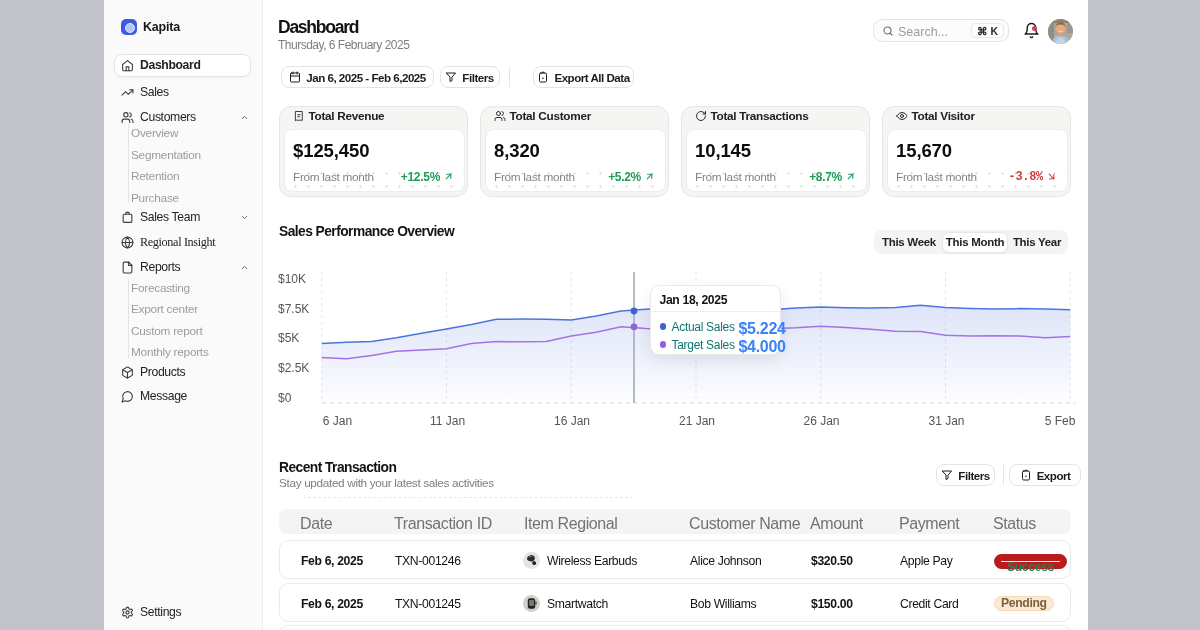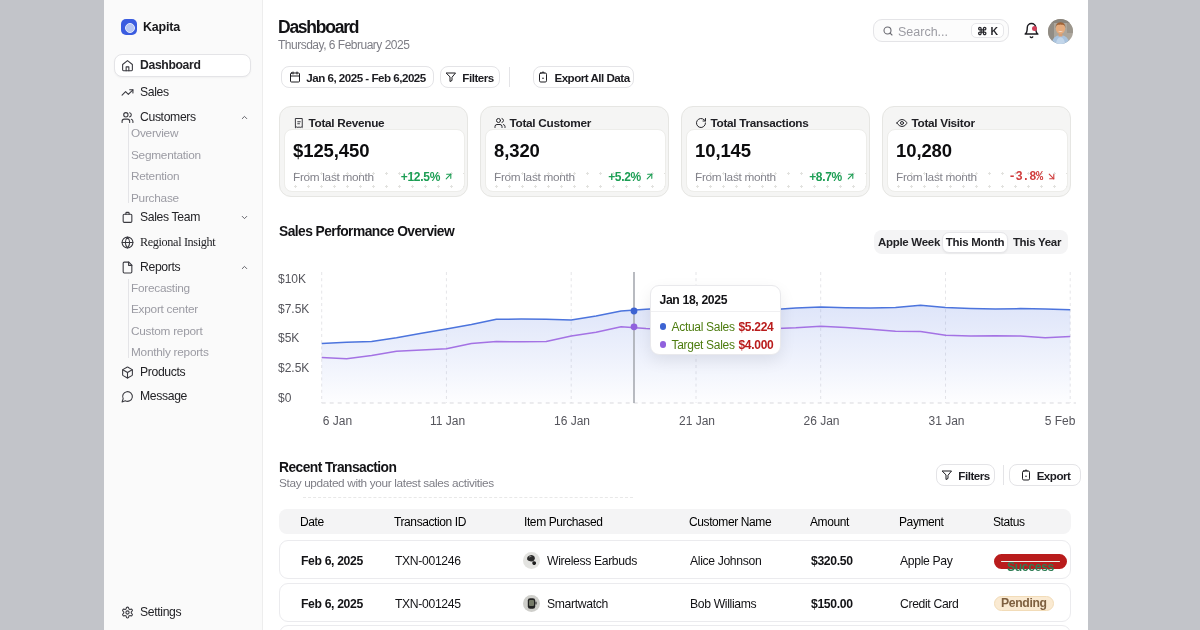--- a/index.html
+++ b/index.html
@@ -21,42 +21,42 @@
 
 .h-title { position:absolute; left:174px; top:17px; font-size:17.5px; font-weight:700; color:#131316; letter-spacing:-1.25px; }
 .h-date { position:absolute; left:174px; top:37.5px; font-size:12px; letter-spacing:-0.5px; color:#7d7d85; }
 .search { position:absolute; left:769px; top:19px; width:136px; height:23px; border:1px solid #e4e4e7; background:#fcfcfc; border-radius:9px;padding-left:12px; }
 .kbd { position:absolute; right:4px; top:3px; height:15px; padding:0 5px; background:#fff; border:1px solid #e7e7ea; border-radius:5px; font-size:10.5px; font-weight:600; color:#26262b; line-height:14px; }
 .btn { position:absolute; height:22px; background:#fff; border:1px solid #e4e4e7; border-radius:8px; display:flex; align-items:center; justify-content:center; gap:5px; padding:0 6px; font-size:11.6px; font-weight:600; color:#1c1c21; letter-spacing:-0.5px; white-space:nowrap; }
 .vdiv { position:absolute; width:1px; background:#e4e4e7; }
 .btn svg { flex:0 0 auto; }
 
 .card { position:absolute; top:106px; width:189px; height:91px; background:#f5f5f4; border:1px solid #e6e6e3; border-radius:12px; }
-.card .head { position:absolute; left:12.5px; top:9px; display:flex; align-items:center; gap:4px; font-size:11.8px; font-weight:600; color:#202025; letter-spacing:-0.3px; }
+.card .head { position:absolute; left:12.5px; top:2px; display:flex; align-items:center; gap:4px; font-size:11.8px; font-weight:600; color:#202025; letter-spacing:-0.3px; }
 .card .inner { position:absolute; left:4px; top:22px; width:181px; height:63px; background:#fff; border:1px solid #ededea; border-radius:8px; overflow:hidden; }
 .card .dots { position:absolute; left:0; bottom:0; width:100%; height:29px; background-image:radial-gradient(circle, #e2e2df 1.25px, transparent 1.35px); background-size:13px 13px; background-position:4px 5px; }
 .card .val { position:absolute; left:8px; top:10px; font-size:18.5px; font-weight:700; color:#0c0c0e; letter-spacing:-0.1px; }
 .card .sub { position:absolute; left:8px; top:39.5px; font-size:11.8px; letter-spacing:-0.3px; color:#83838b; }
 .card .pct { position:absolute; right:10px; top:39.5px; font-size:12px; font-weight:700; letter-spacing:-0.3px; display:flex; align-items:center; gap:3px; }
 .green { color:#1c9e54; } .red { color:#d03c3c;font-family:Liberation Mono, monospace; }
 
 .sec-title { position:absolute; font-weight:700; color:#131316; font-size:13.8px; letter-spacing:-0.55px; }
 .sec-sub { position:absolute; font-size:11.8px; letter-spacing:-0.35px; color:#7d7d85; }
 .seg { position:absolute; left:770px; top:230px; width:194px; height:24px; background:#f4f4f5; border-radius:8px; display:flex; align-items:center; padding:2px; }
 .seg div { text-align:center; font-size:11.5px; font-weight:600; color:#232327; line-height:19px; letter-spacing:-0.3px; white-space:nowrap; }
 .seg .on { background:#fff; border:1px solid #e6e6e9; border-radius:7px; box-shadow:0 1px 2px rgba(0,0,0,.05); }
 
 .tip { position:absolute; left:545.5px; top:285px; width:131px; height:70px; background:#fff; border:1px solid #e9e9ec; border-radius:9px; box-shadow:0 6px 16px rgba(0,0,0,.08); }
 .tip .d { position:absolute; left:9px; top:7px; font-size:12.2px; font-weight:700; color:#131316; letter-spacing:-0.35px;}
 .tip .dot { position:absolute; left:9px; width:6.5px; height:6.5px; border-radius:50%; }
-.tip .lab { position:absolute; left:21px; font-size:12px; color:#4d7c0f; white-space:nowrap; letter-spacing:-0.3px; }
-.tip .v { position:absolute; left:88px; font-size:12px; font-weight:700; color:#b91c1c; letter-spacing:-0.3px; }
+.tip .lab { position:absolute; left:21px; font-size:12px; color:#0f766e; white-space:nowrap; letter-spacing:-0.3px; }
+.tip .v { position:absolute; left:88px; font-size:16px; font-weight:700; color:#3b82f6; letter-spacing:-0.3px; }
 
 .t-head { position:absolute; left:175px; top:509px; width:792px; height:25px; background:#f4f4f5; border-radius:8px; }
-.t-head span { position:absolute; top:6px; font-size:12px; letter-spacing:-0.4px; color:#000000; }
+.t-head span { position:absolute; top:6px; font-size:16px; letter-spacing:-0.4px; color:#737373; }
 .t-row { position:absolute; left:175px; width:792px; height:39px; background:#fff; border:1px solid #ebebee; border-radius:9px; }
 .t-row span { position:absolute; top:13px; font-size:12.2px; letter-spacing:-0.35px; color:#131316; white-space:nowrap; }
 .pill { position:absolute; height:14.5px; border-radius:8px; font-size:10.2px; font-weight:700; line-height:13px; padding:0 6px; letter-spacing:-0.2px; }
 .pill.s { background:#e6f6ee; color:#2e7d54; border:7px solid #b91c1c; }
 .pill.p { background:#faead2; color:#7e6040; border:1px solid #f2dcb8; }
 svg { display:block; }
 </style>
 </head>
 <body>
 <div class="app">
@@ -276,34 +276,34 @@
 <div class="card" style="left:778px;">
   <div class="head">
     <svg width="12" height="12" viewBox="0 0 24 24" fill="none" stroke="#26262b" stroke-width="2" stroke-linecap="round" stroke-linejoin="round">
           <path d="M2 12s3.5-7 10-7 10 7 10 7-3.5 7-10 7-10-7-10-7Z"></path>
           <circle cx="12" cy="12" r="3"></circle>
         </svg>
     Total Visitor
   </div>
   <div class="inner">
     <div class="dots"></div>
-    <div class="val">10,280</div>
+    <div class="val">15,670</div>
     <div class="sub">From last month</div>
     <div class="pct red">-3.8%
       <svg width="11" height="11" viewBox="0 0 24 24" fill="none" stroke="#d03c3c" stroke-width="2.4" stroke-linecap="round" stroke-linejoin="round">
             <path d="M7 7l10 10"></path>
             <path d="M17 8v9H8"></path>
           </svg>
     </div>
   </div>
 </div>
 
 <div class="sec-title" style="left:175px; top:223.5px;">Sales Performance Overview</div>
 <div class="seg">
-  <div style="width:66px;">Apple Week</div>
+  <div style="width:66px;">This Week</div>
       <div class="on" style="width:66px;">This Month</div>
       <div style="width:58px;">This Year</div>
 </div>
 
 <svg class="abs" style="left:166px; top:265px;" width="812" height="170" viewBox="0 0 812 170">
   <defs>
     <linearGradient id="af" x1="0" y1="0" x2="0" y2="1">
       <stop offset="0" stop-color="#5b7ce2" stop-opacity="0.20"></stop>
       <stop offset="0.55" stop-color="#5b7ce2" stop-opacity="0.10"></stop>
       <stop offset="1" stop-color="#5b7ce2" stop-opacity="0.01"></stop>
@@ -375,21 +375,21 @@
         <path d="M9.5 4a2.5 2 0 0 1 5 0"></path>
         <circle cx="12" cy="14.5" r="1.6" fill="#1c1c21" stroke="none"></circle>
       </svg>
   Export
 </div>
 
 <div class="abs" style="left:199px; top:497px; width:330px; border-top:1px dashed #e8e8e8;"></div>
 <div class="t-head">
   <span style="left:21px;">Date</span>
   <span style="left:115px;">Transaction ID</span>
-  <span style="left:245px;">Item Purchased</span>
+  <span style="left:245px;">Item Regional</span>
   <span style="left:410px;">Customer Name</span>
   <span style="left:531px;">Amount</span>
   <span style="left:620px;">Payment</span>
   <span style="left:714px;">Status</span>
 </div>
 
 <div class="t-row" style="top:540px;">
   <span style="left:21px; font-weight:600;">Feb 6, 2025</span>
   <span style="left:115px;">TXN-001246</span>
   <svg class="abs" style="left:243px; top:11px;" width="17" height="17" viewBox="0 0 17 17">

